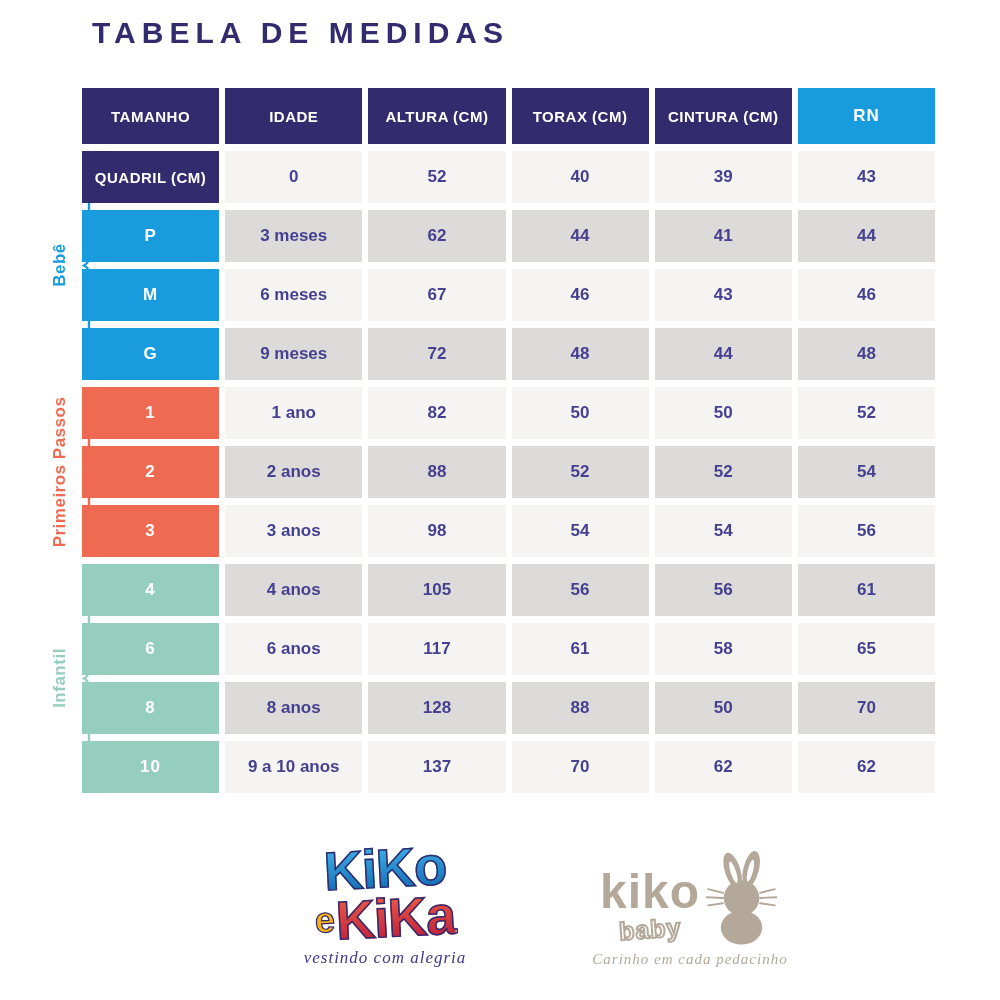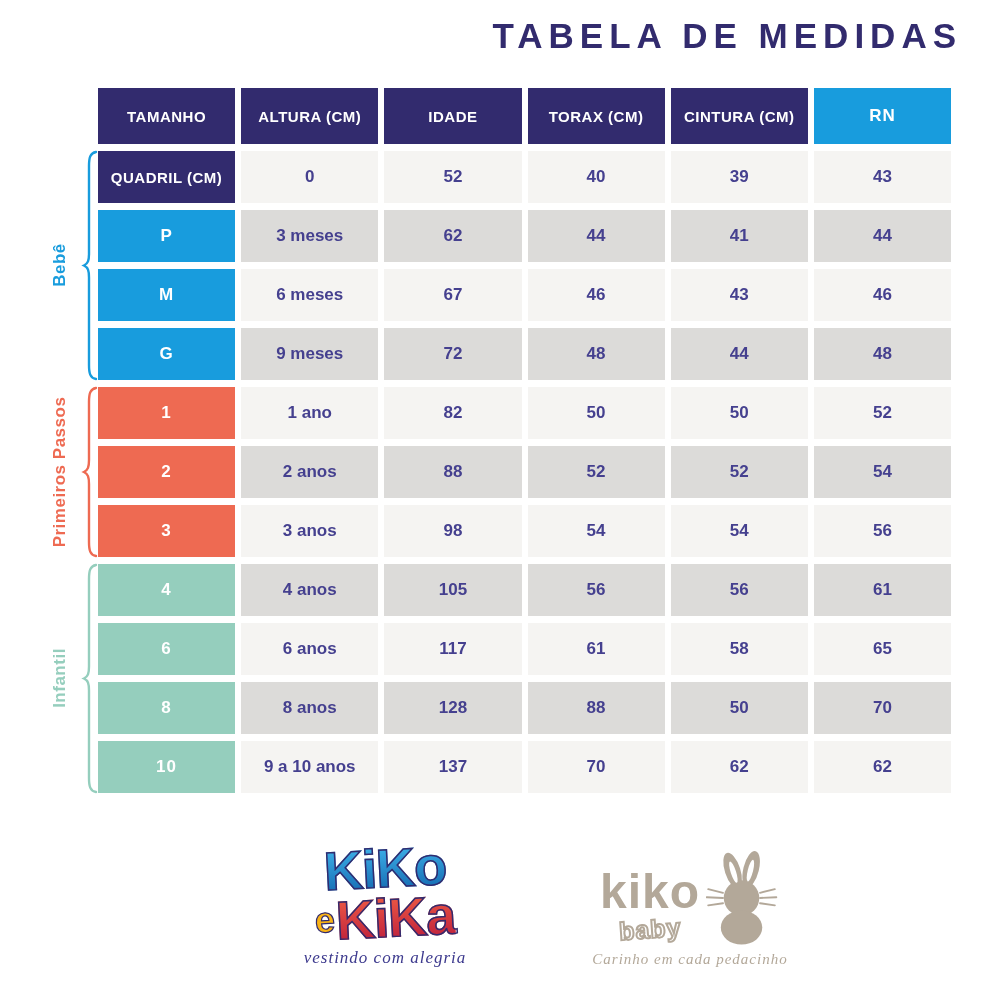--- a/index.html
+++ b/index.html
@@ -1,26 +1,26 @@
 <!DOCTYPE html>
 <html style="--navy: #322b6e; --text-purple: #45408f; --blue: #189cdd; --coral: #ee6a52; --mint: #95cebd; --row-light: #f5f4f2; --row-dark: #dcdbd9; --taupe: #b3a899; --logo-blue-1: #3fb3ea; --logo-blue-2: #1368b0; --logo-red-1: #ef5b44; --logo-red-2: #bc1e3c; --logo-yellow: #f9b316; --script-navy: #3d3a8e;"><head>
 <meta charset="utf-8">
 <style>
   html,body{margin:0;padding:0;background:#fff;}
   .page{
     position:relative;width:1000px;height:1000px;background:#fff;
     font-family:"Liberation Sans",sans-serif;overflow:hidden;
   }
   .title{
-    position:absolute;left:109px;top:16px;width:853px;text-align:right;
-    font-size:35px;font-weight:700;letter-spacing:6px;
+    position:absolute;left:92px;top:16px;width:853px;text-align:left;
+    font-size:30px;font-weight:700;letter-spacing:6px;
     color:var(--navy,#322b6e);
   }
   .size-table{
-    position:absolute;left:98px;top:88px;width:853px;
+    position:absolute;left:82px;top:88px;width:853px;
     display:grid;grid-template-columns:repeat(6,1fr);
     grid-template-rows:56px repeat(11,52px);
     gap:7px 6px;
   }
   .cell{
     display:flex;align-items:center;justify-content:center;
     font-weight:700;font-size:17px;color:var(--text-purple,#45408f);
   }
   .cell.head{
     background:var(--navy,#322b6e);color:#fff;font-size:15px;letter-spacing:.5px;
@@ -93,22 +93,22 @@
   <div class="group-brace gb-2"><svg width="14" height="229" viewBox="0 0 14 229" style="overflow: visible;">
         <path d="M13 1 C7 2 6 7 6 15 L6 102.5 C6 109.5 5 112.5 1 114.5 C5 116.5 6 119.5 6 126.5 L6 214 C6 222 7 227 13 228" fill="none" stroke="#95cebd" stroke-width="2.4" stroke-linecap="round"></path>
       </svg></div>
 
   <div class="group-label gl-0" style="color: rgb(24, 156, 221);">Bebê</div>
   <div class="group-label gl-1" style="color: rgb(238, 106, 82);">Primeiros Passos</div>
   <div class="group-label gl-2" style="color: rgb(149, 206, 189);">Infantil</div>
 
   <div class="size-table" id="grid">
     <div class="cell head">TAMANHO</div>
+    <div class="cell head">IDADE</div>
     <div class="cell head">ALTURA (CM)</div>
-    <div class="cell head">IDADE</div>
     <div class="cell head">TORAX (CM)</div>
     <div class="cell head">CINTURA (CM)</div>
     <div class="cell size" style="background: rgb(24, 156, 221);">RN</div>
 
   <div class="cell head">QUADRIL (CM)</div>
       <div class="cell shade-light">0</div>
       <div class="cell shade-light">52</div>
       <div class="cell shade-light">40</div>
       <div class="cell shade-light">39</div>
       <div class="cell shade-light">43</div>

